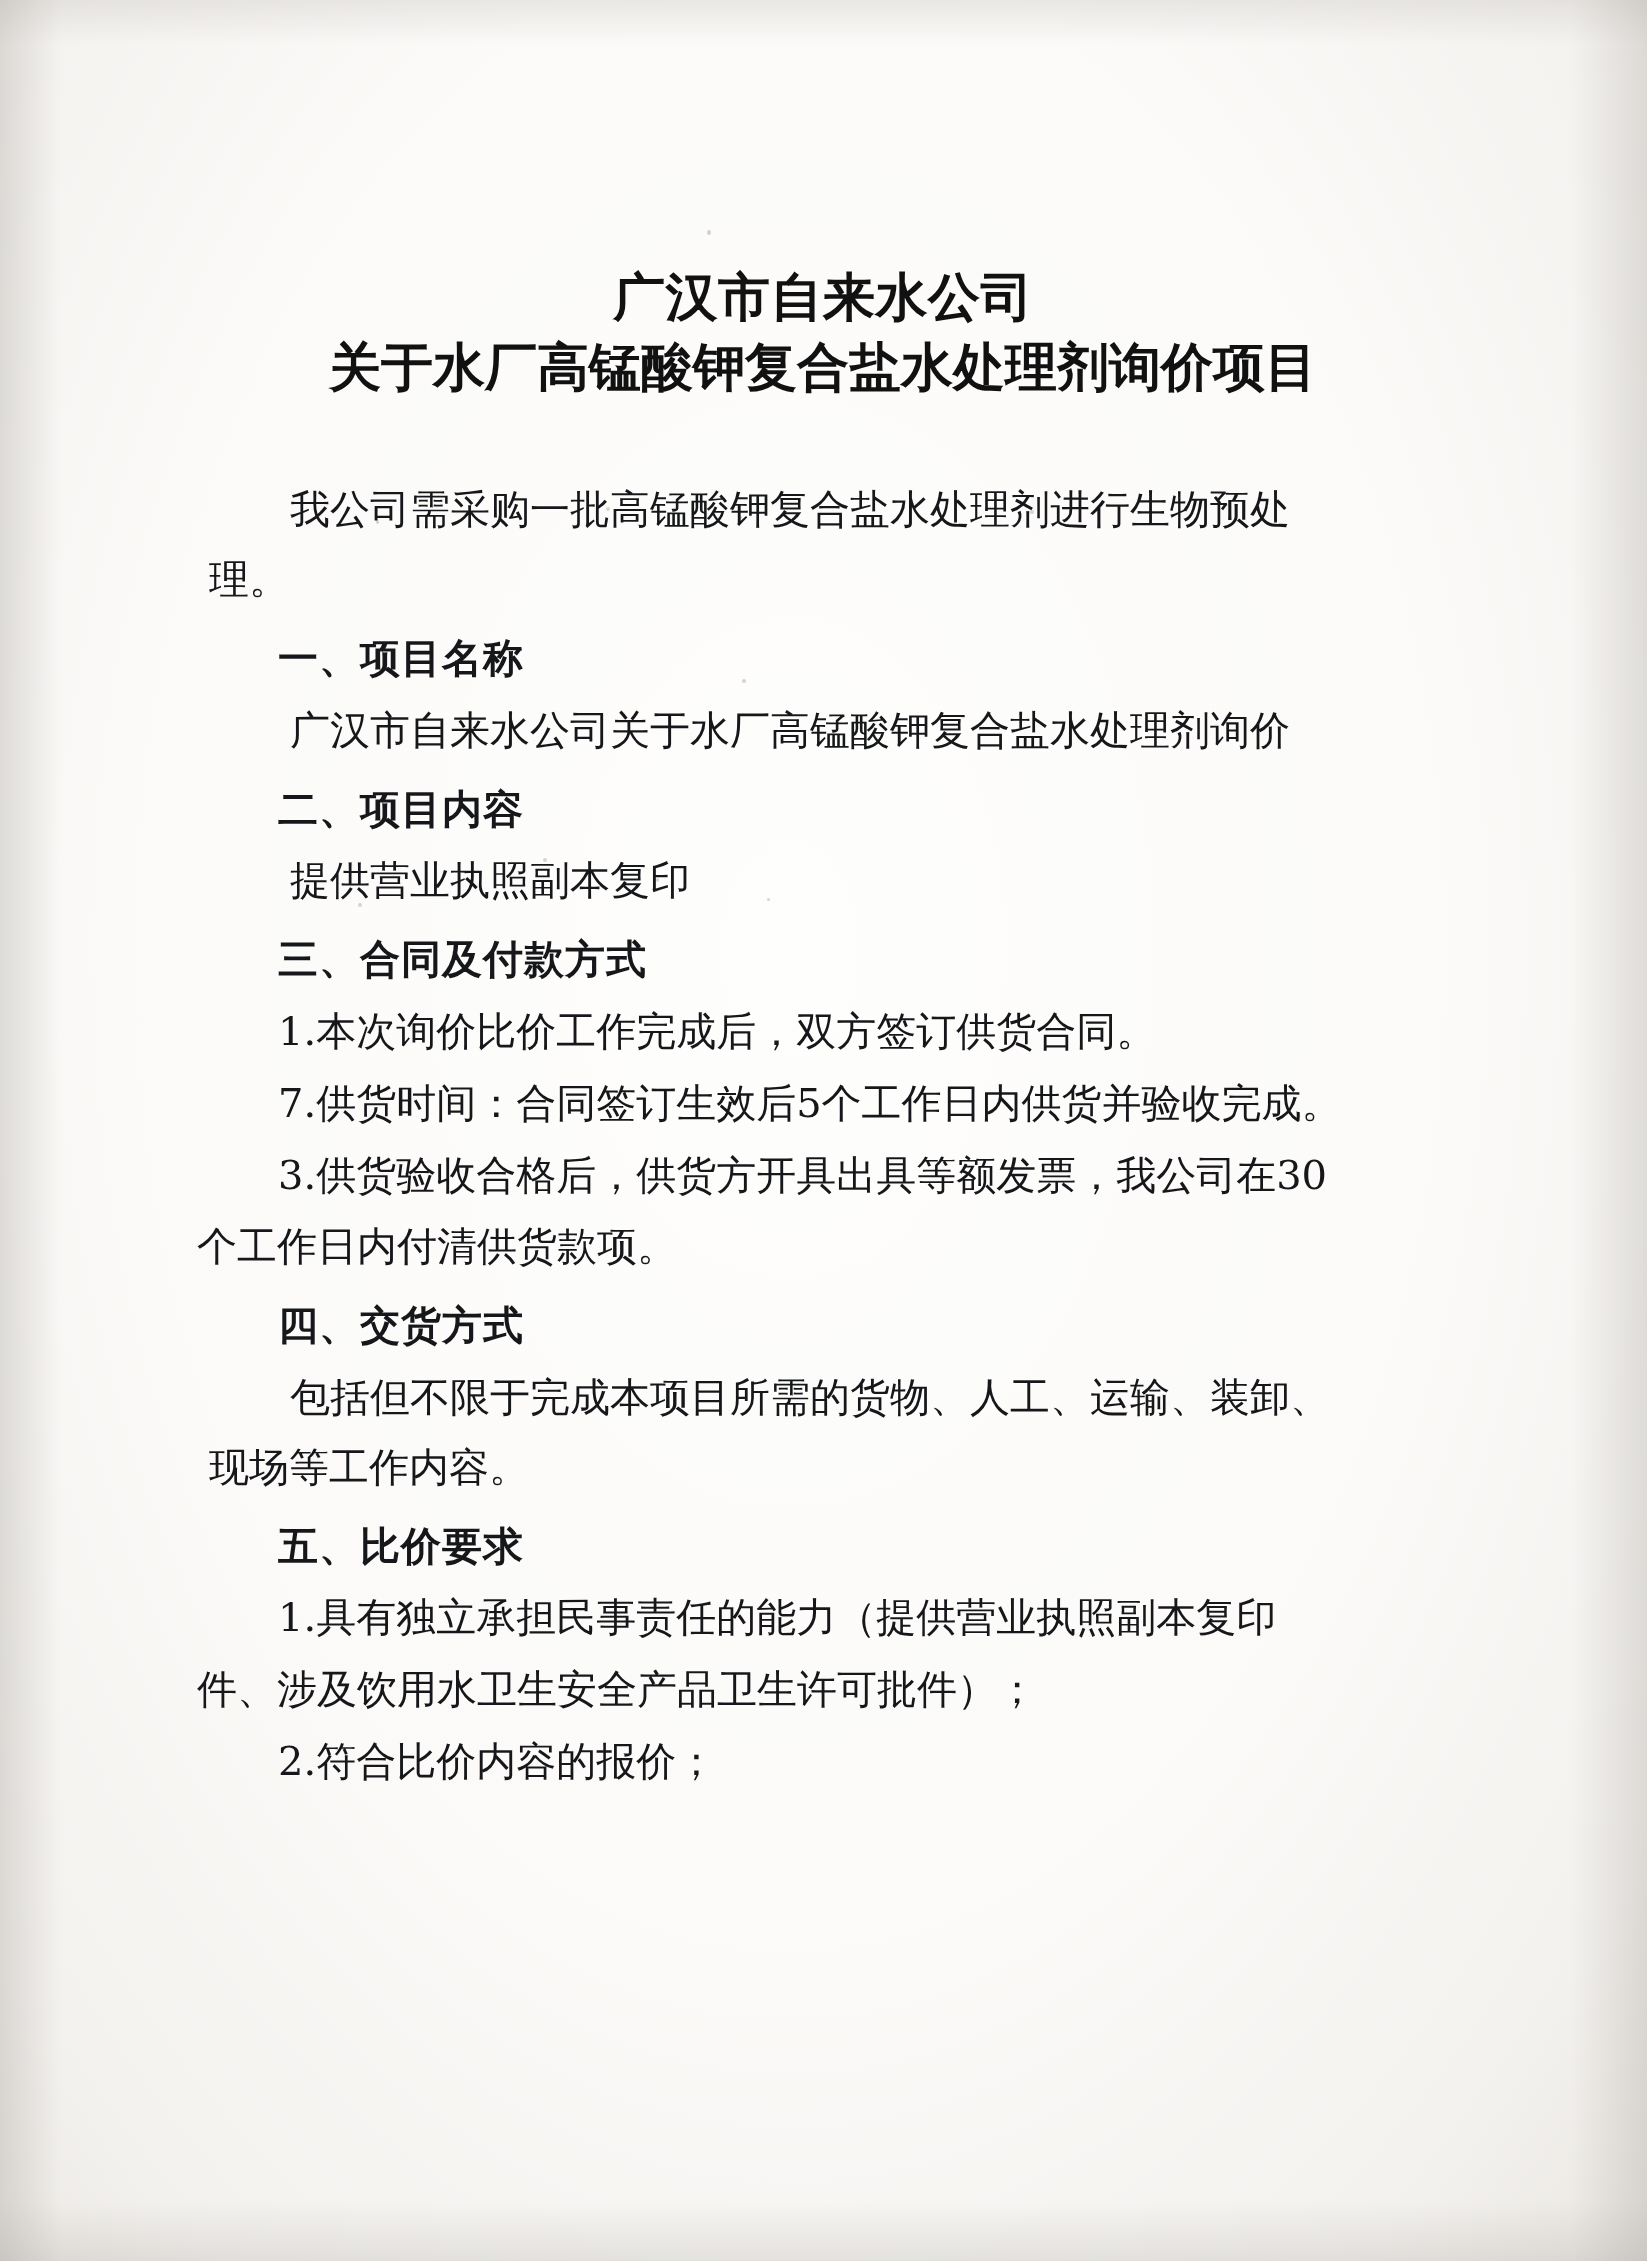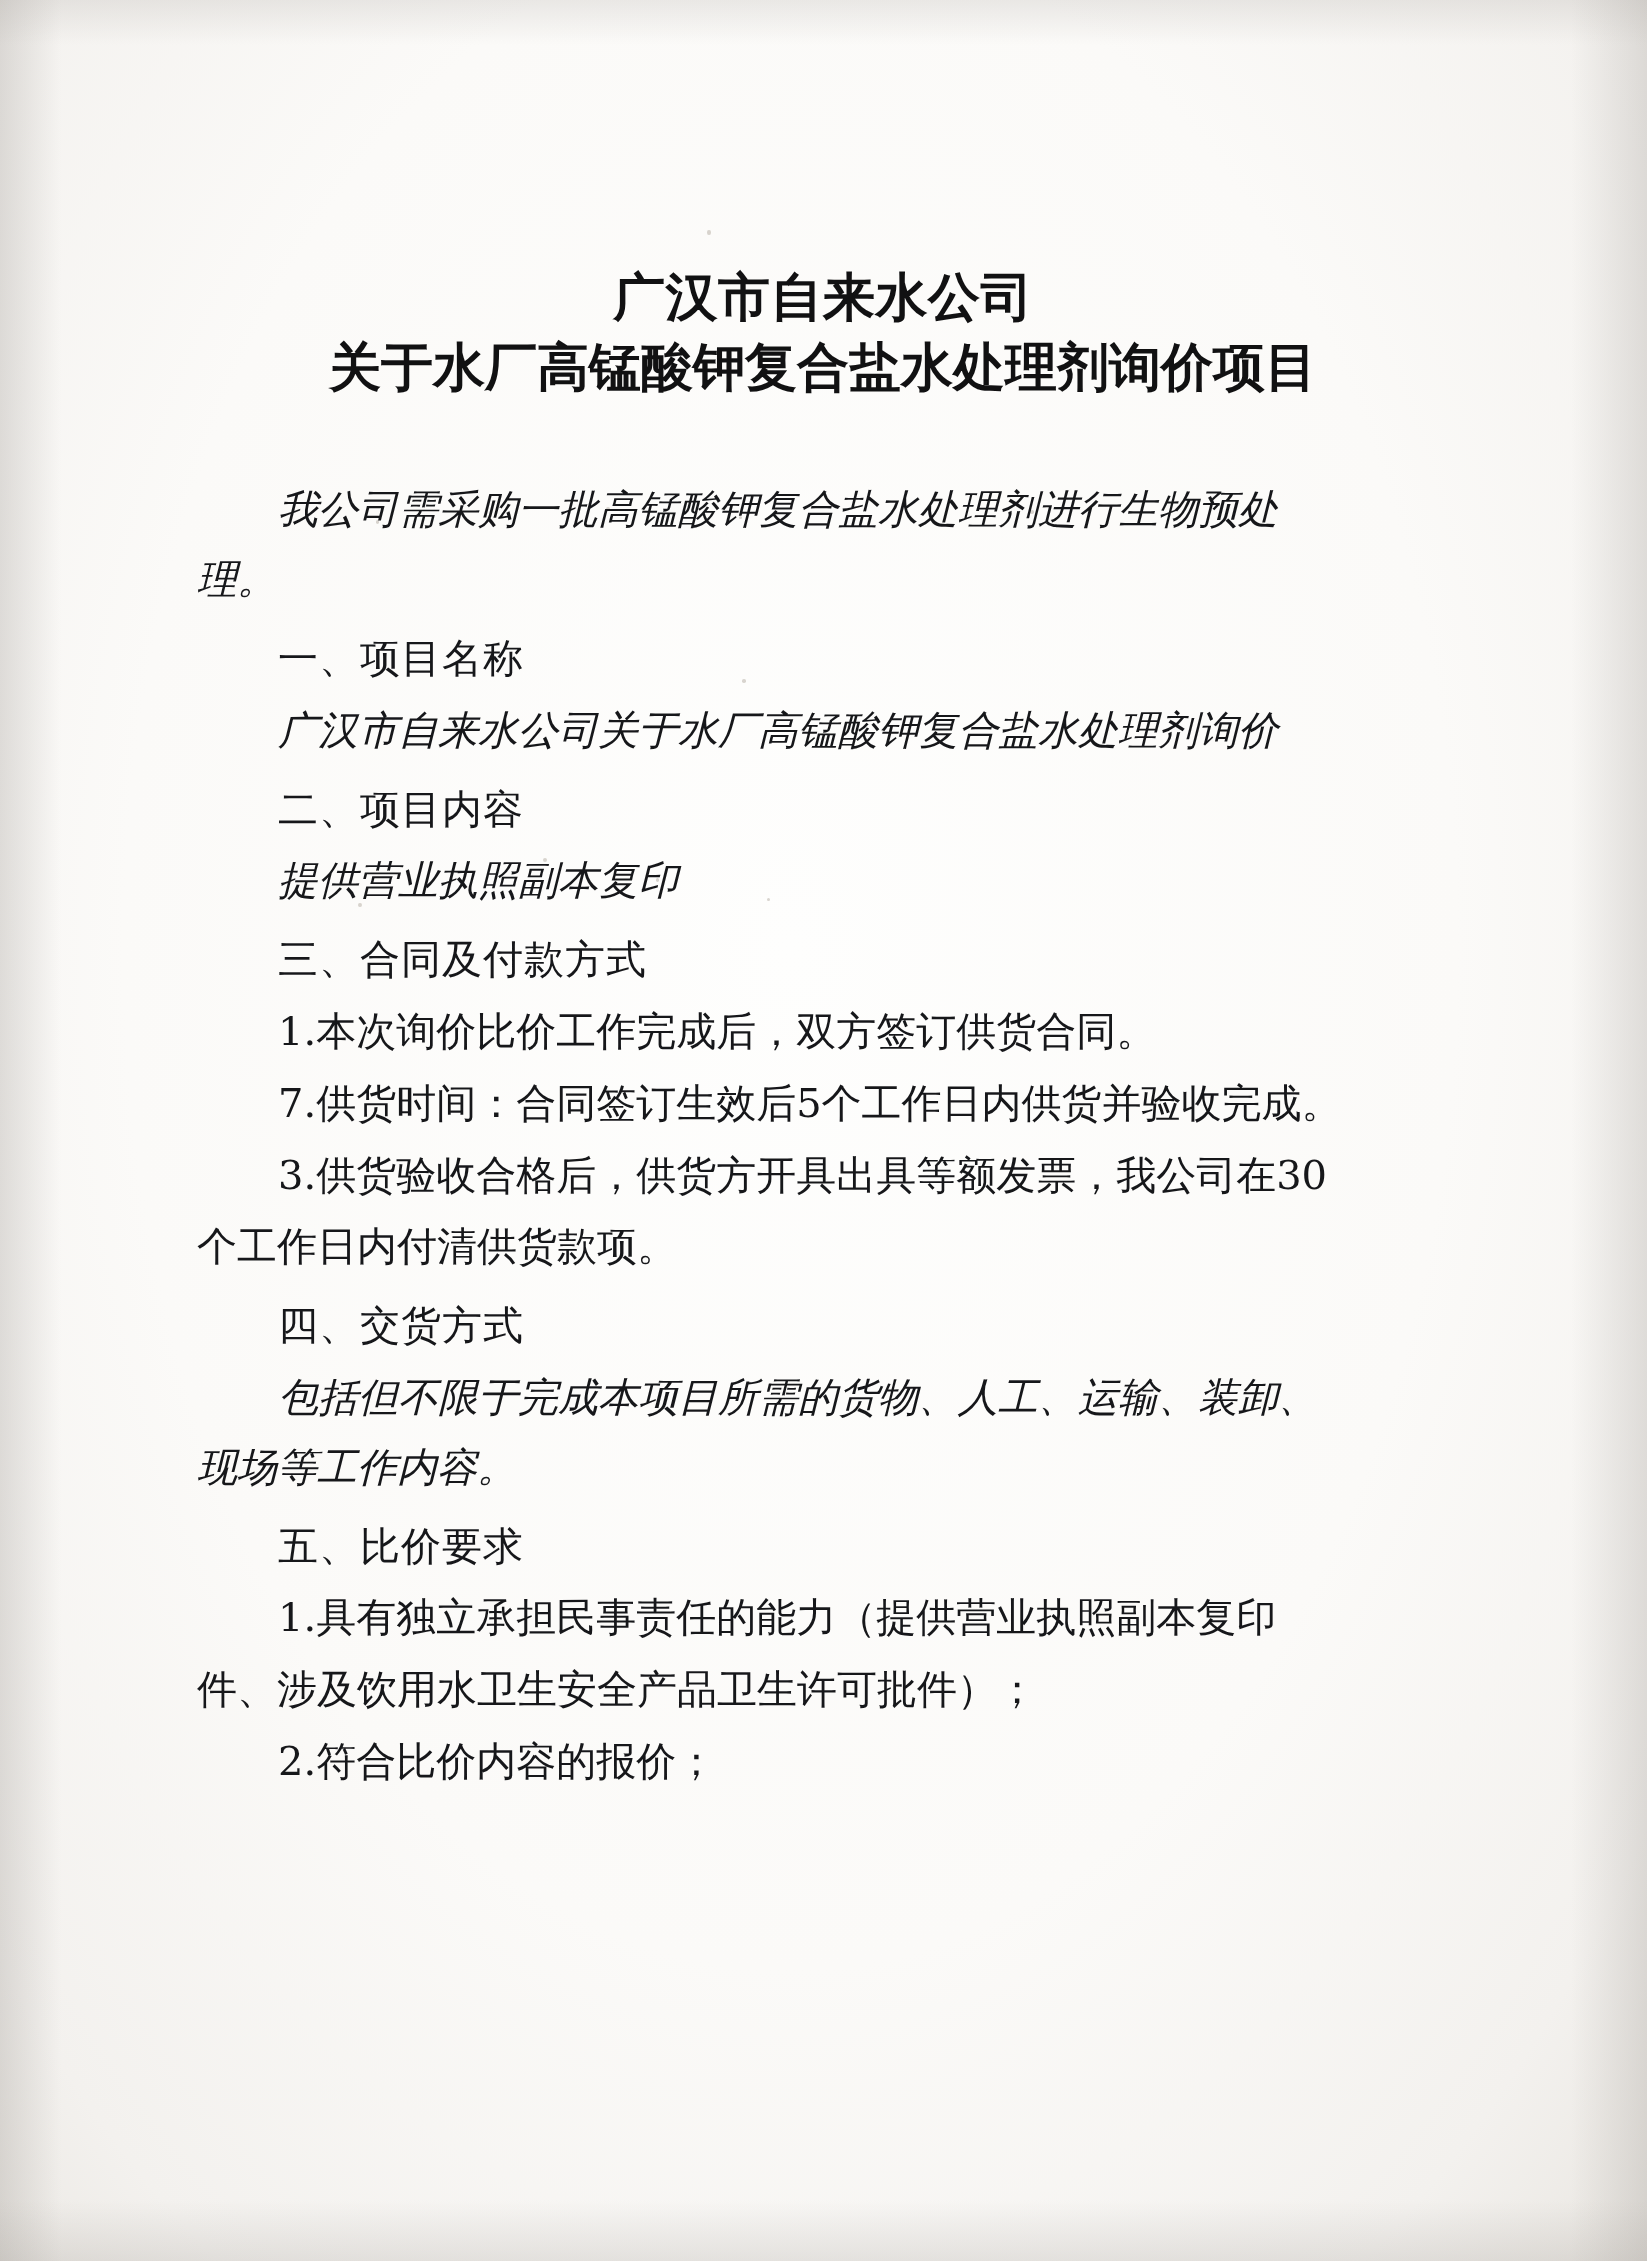--- a/index.html
+++ b/index.html
@@ -69,31 +69,30 @@
   .body-block {
     margin-top: 76px;
     font-size: 40px;
     line-height: 1.62;
     color: #16171a;
     text-align: justify;
     font-family: "DejaVu Serif", "Liberation Serif", serif;
   }
 
   p.para {
-    margin: 0 0 5px 0;
+    margin: 0 0 5px 12px;
     text-indent: 81px;
-    font-style: italic;
   }
   p.para.cont {
     text-indent: 0;
   }
   p.section-head {
     margin: 14px 0 7px 0;
     text-indent: 81px;
-    font-weight: normal;
+    font-weight: bold;
     letter-spacing: 1px;
   }
   p.item {
     margin: 0 0 7px 0;
     text-indent: 81px;
   }
   p.item.cont {
     text-indent: 0;
   }
 

